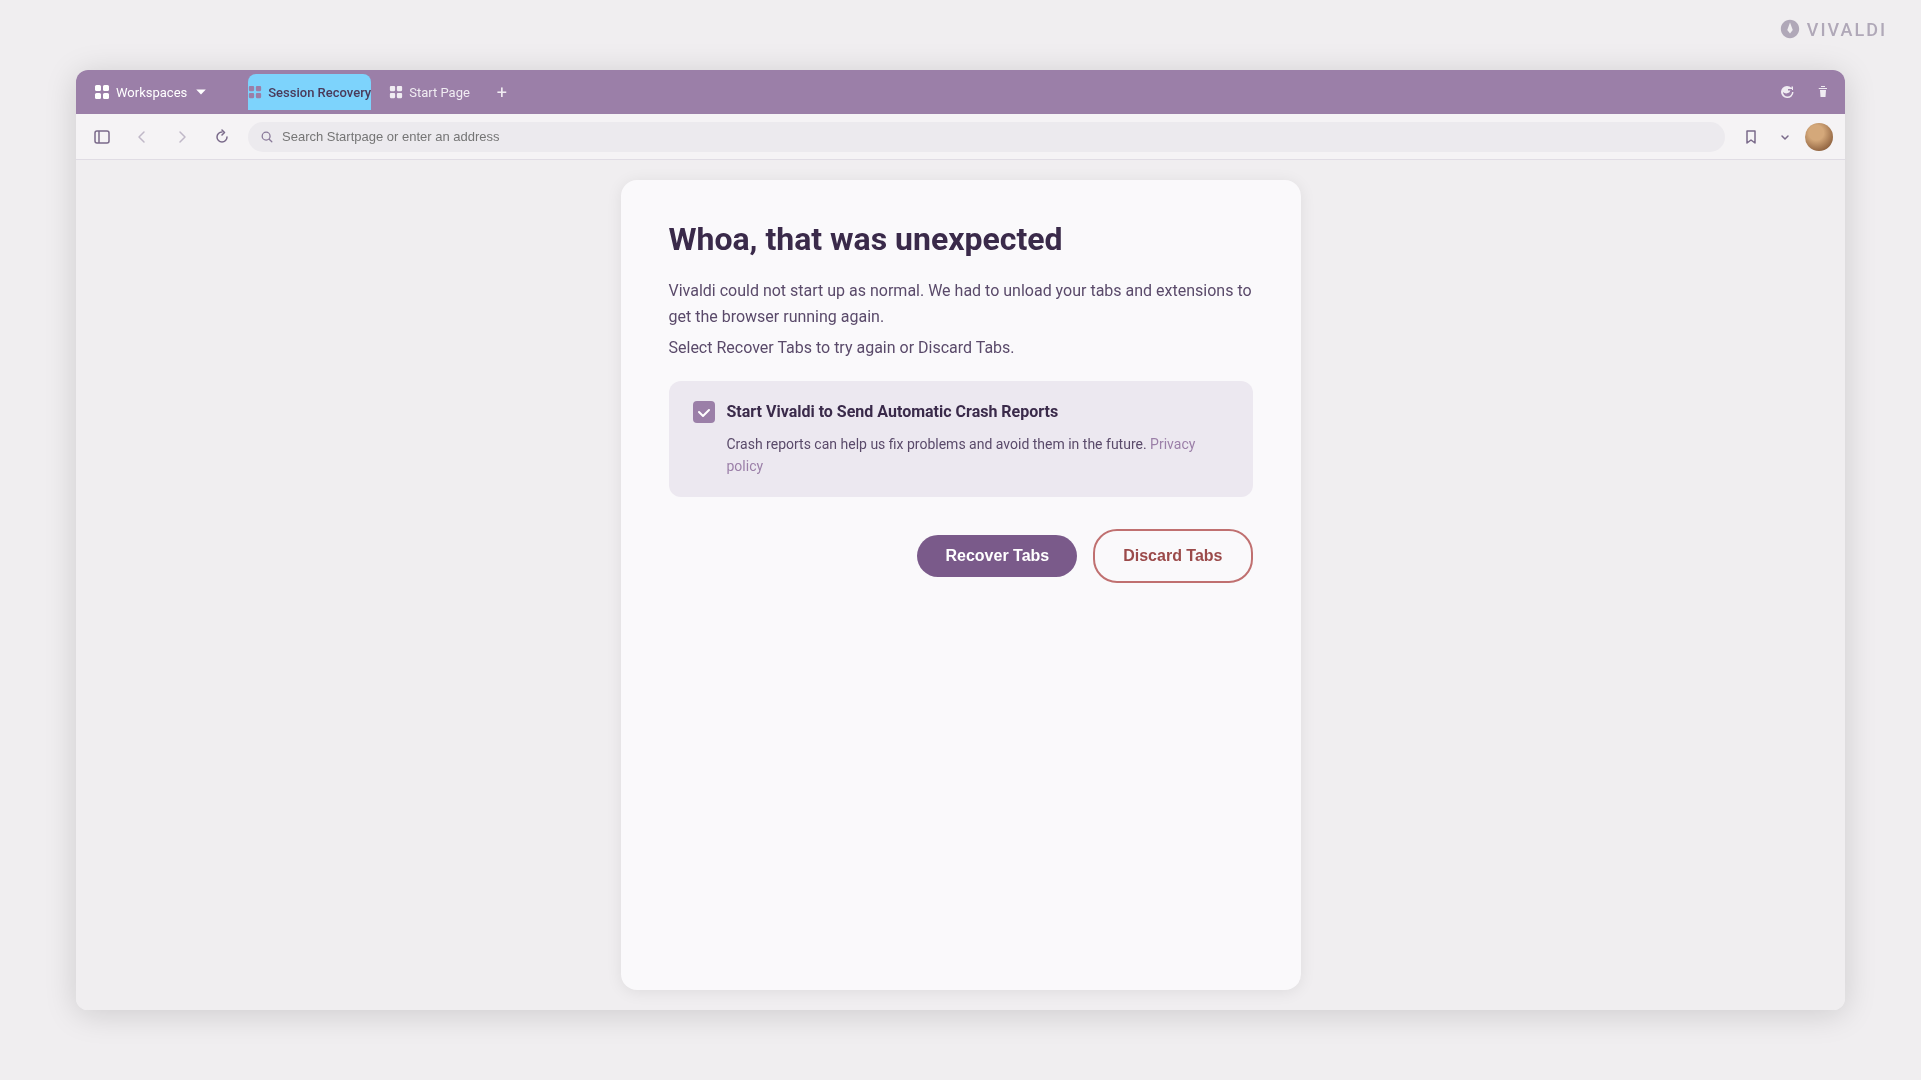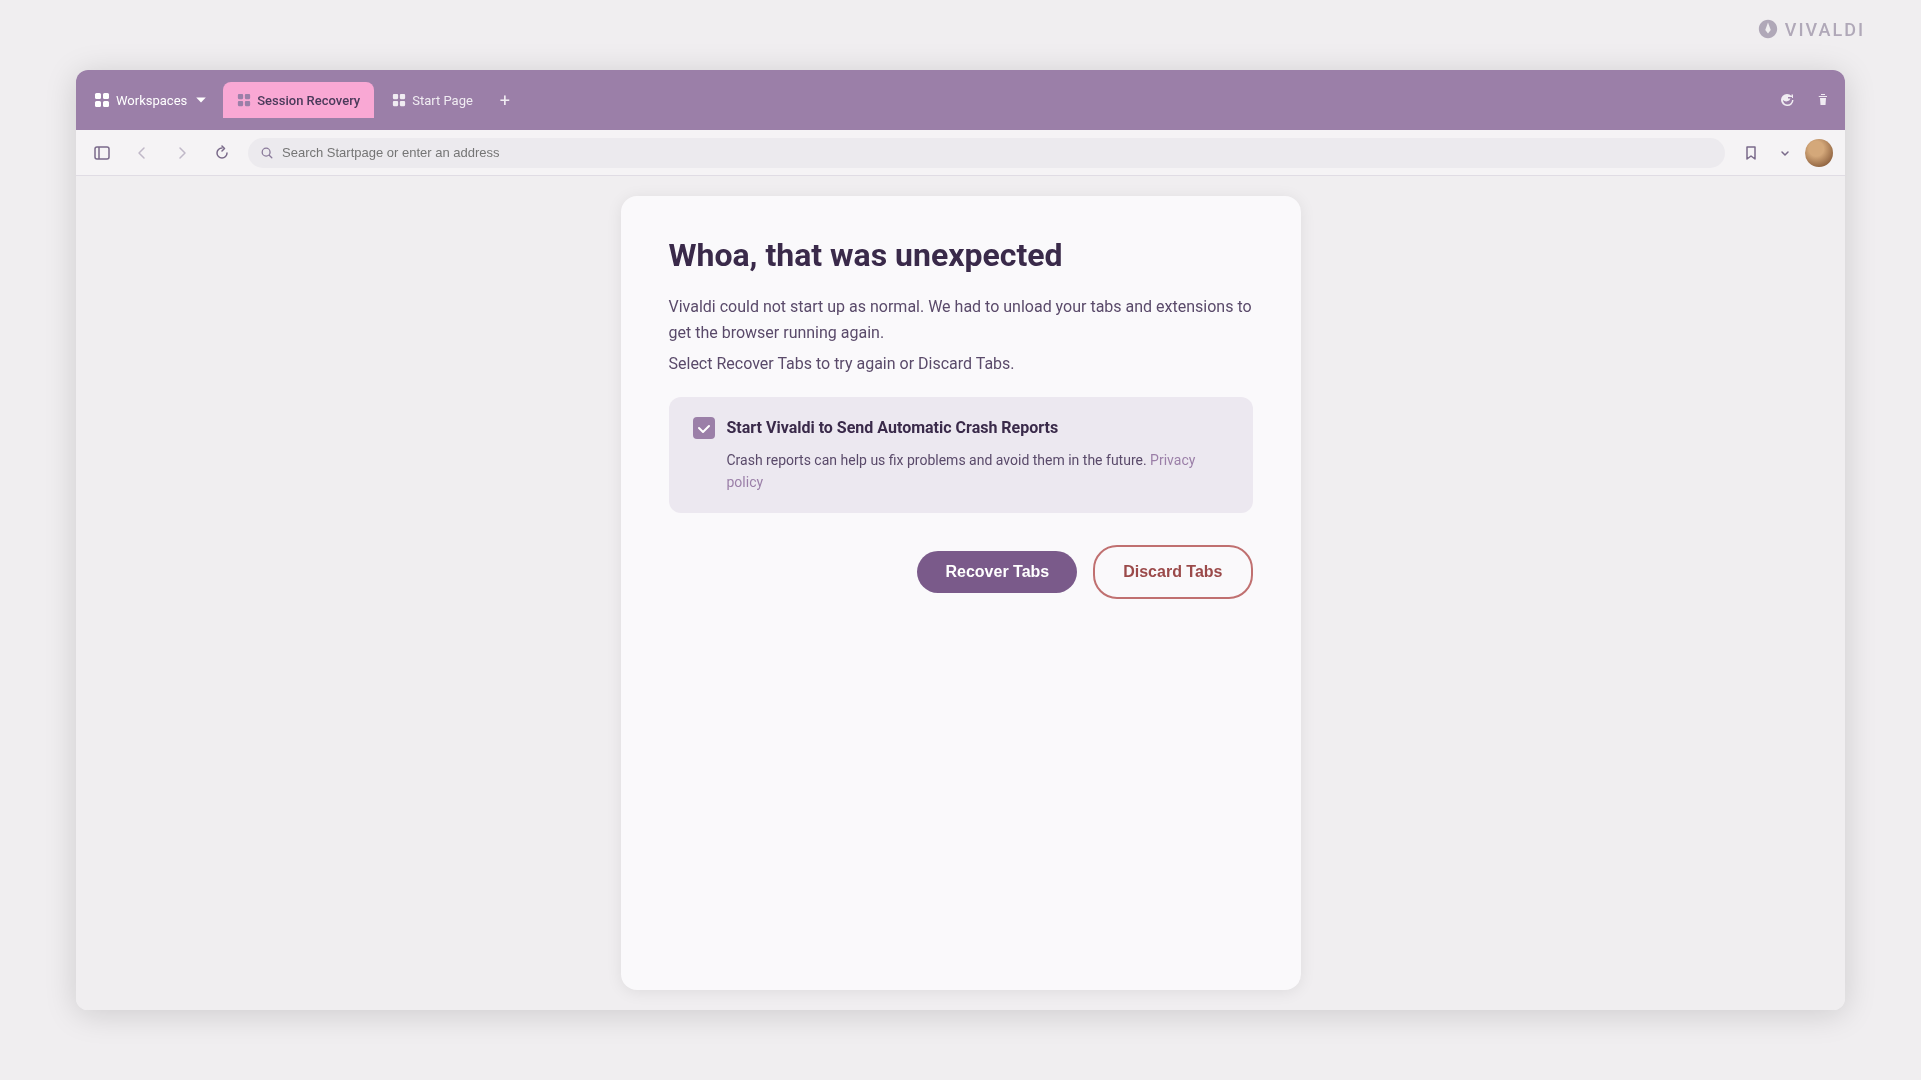--- a/index.html
+++ b/index.html
@@ -9,21 +9,21 @@
       height: 1080px;
       background: #f0eef0;
       font-family: -apple-system, BlinkMacSystemFont, 'Segoe UI', Roboto, sans-serif;
       overflow: hidden;
     }
 
     
     .vivaldi-brand {
       position: fixed;
       top: 18px;
-      right: 56px;
+      right: 34px;
       color: #b0a8b8;
       font-size: 18px;
       letter-spacing: 2px;
       display: flex;
       align-items: center;
       gap: 6px;
       font-weight: 500;
     }
 
     .vivaldi-brand svg {
@@ -44,21 +44,21 @@
       overflow: hidden;
       display: flex;
       flex-direction: column;
     }
 
     
     .tab-bar {
       background: #9b7fa8;
       display: flex;
       align-items: center;
-      height: 60px;
+      height: 44px;
       padding: 0 8px;
       gap: 4px;
     }
 
     .workspaces-btn {
       display: flex;
       align-items: center;
       gap: 6px;
       color: #fff;
       font-size: 13px;
@@ -68,31 +68,32 @@
       user-select: none;
       white-space: nowrap;
     }
 
     .workspaces-btn svg {
       width: 16px;
       height: 16px;
     }
 
     .tab-active {
-      background: #f9a8d4;
+      background: #7dd3fc;
       border-radius: 8px 8px 0 0;
       color: #4a3a5a;
       font-size: 13px;
-      padding: 6px 14px;
+      padding: 6px 0;
       display: flex;
       align-items: center;
       gap: 6px;
       cursor: pointer;
       font-weight: 500;
       height: 36px;
+      margin-left: 25px;
     }
 
     .tab-inactive {
       color: rgba(255,255,255,0.85);
       font-size: 13px;
       padding: 6px 14px;
       display: flex;
       align-items: center;
       gap: 6px;
       cursor: pointer;

